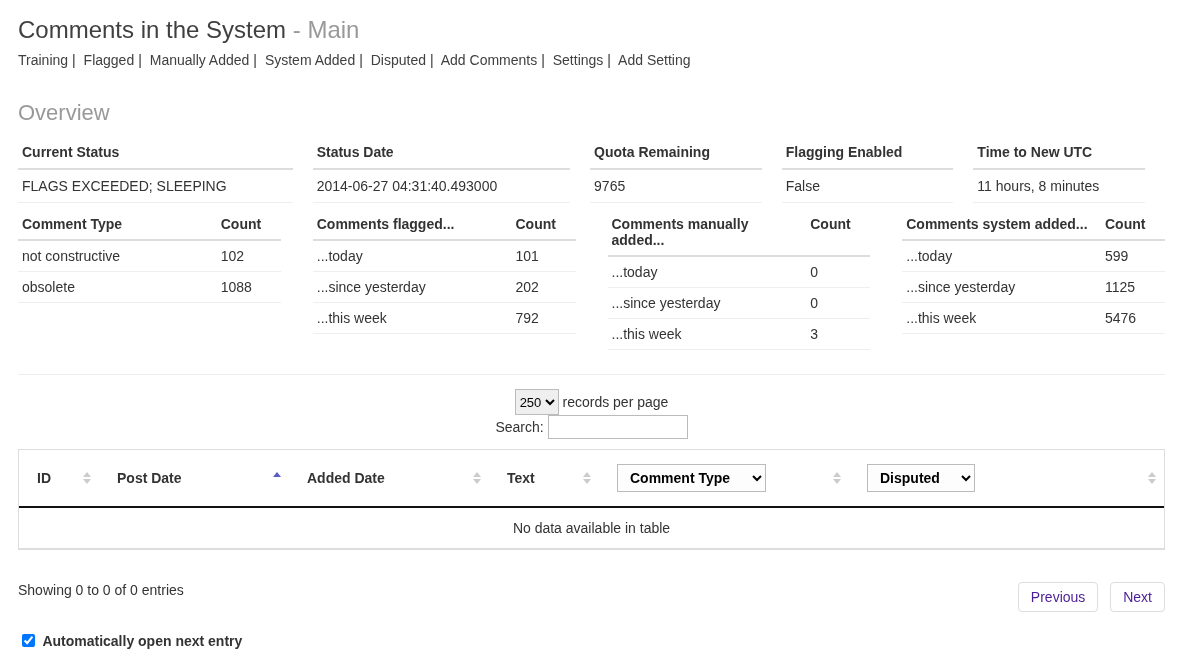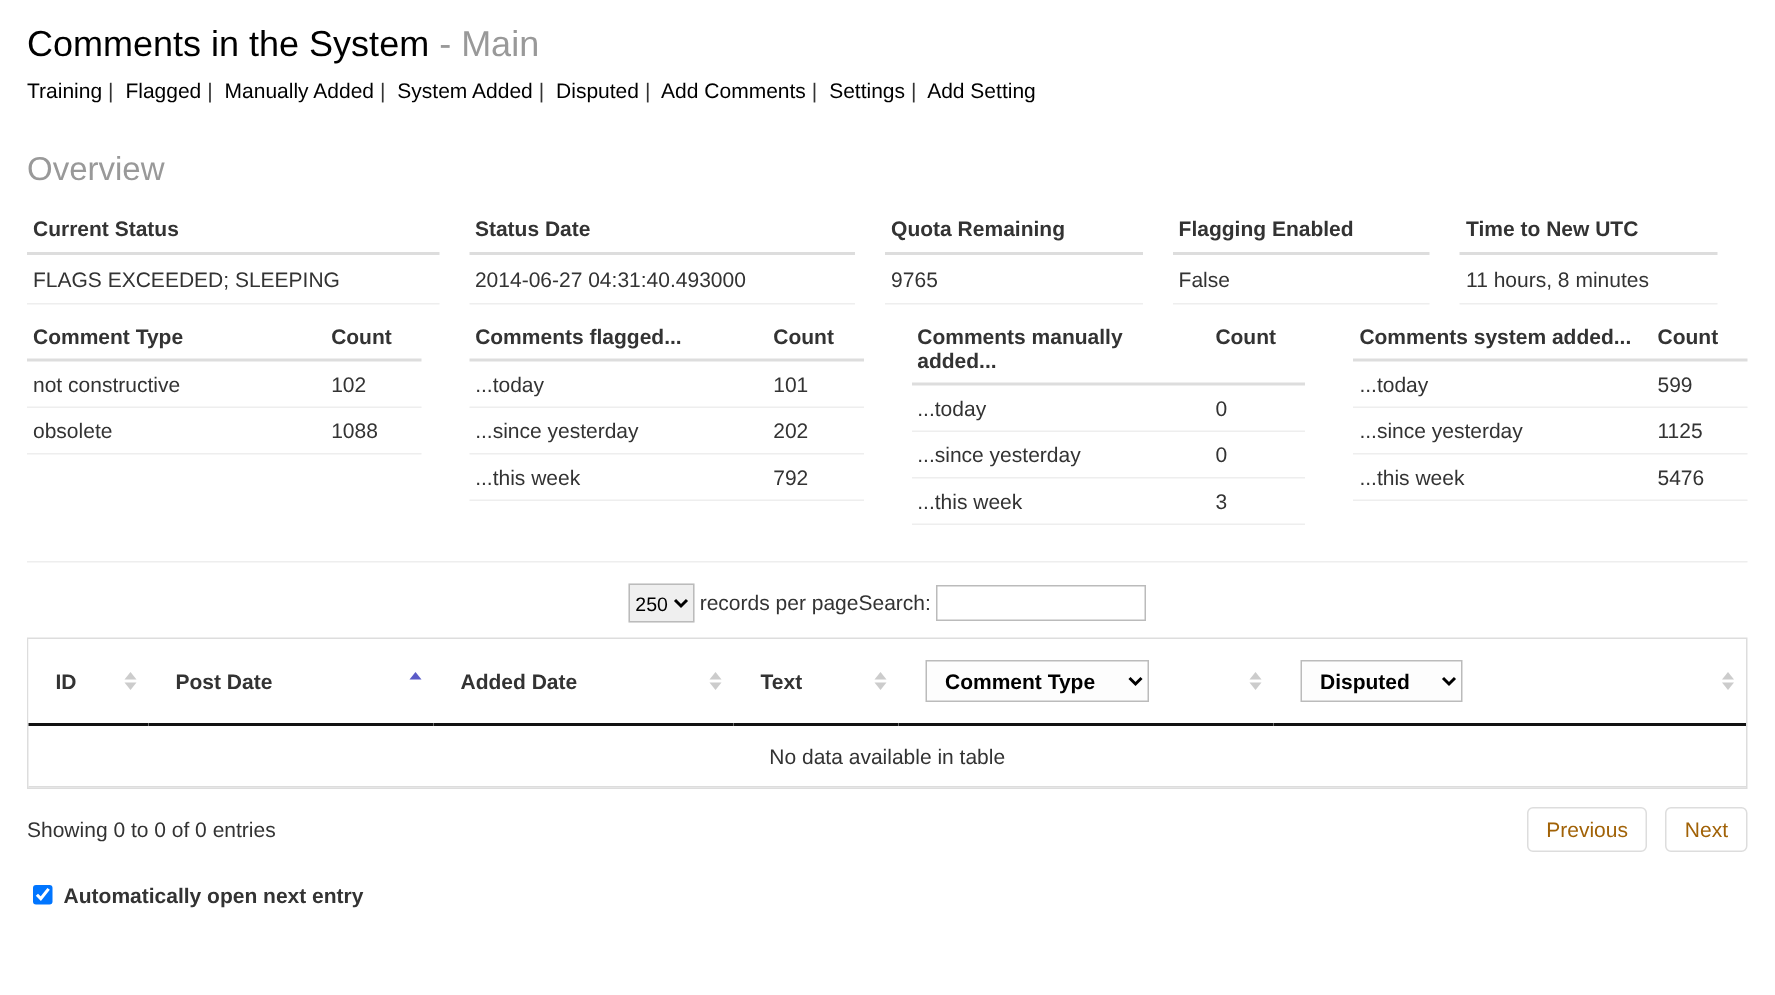--- a/index.html
+++ b/index.html
@@ -5,21 +5,21 @@
   * { box-sizing: border-box; }
   html, body { margin: 0; padding: 0; }
   body {
     font-family: "Helvetica Neue", Helvetica, Arial, sans-serif;
     font-size: 14px;
     color: #333;
     background: #fff;
     padding: 10px 18px;
     width: 1183px;
   }
-  a { color: #000000; text-decoration: none; cursor: pointer; }
+  a { color: #404040; text-decoration: none; cursor: pointer; }
 
   h1.page-title {
     font-size: 24px;
     font-weight: 400;
     margin: 6px 0 8px 0;
     color: #337ab7;
   }
   h1.page-title .sub { color: #999; }
 
   .nav-links { font-size: 14px; color: #777; margin-bottom: 0; }
@@ -50,21 +50,21 @@
   .stats-table { flex: 1; }
   .stats-table .row { display: flex; }
   .stats-table .row .c1 { flex: 1; padding: 7px 4px; }
   .stats-table .row .c2 { width: 64px; padding: 7px 4px; }
   .stats-table .hdr { font-weight: 700; border-bottom: 2px solid #ddd; }
   .stats-table .body-row { border-bottom: 1px solid #eee; }
 
   hr.divider { border: none; border-top: 1px solid #eee; margin: 10px 0 14px 0; }
 
   
-  .dt-top { display: flex; justify-content: center; align-items: center; margin-bottom: 10px; }
+  .dt-top { display: flex; justify-content: space-between; align-items: center; margin-bottom: 10px; flex-direction: column; }
   .dt-length select {
     height: 26px; font-size: 13px; border: 1px solid #bbb;
   }
   .dt-filter input {
     height: 24px; width: 140px; border: 1px solid #bbb; padding: 2px 4px;
   }
   .dt-filter label { font-weight: 400; }
 
   
   .datatable { width: 100%; border: 1px solid #ddd; border-collapse: separate; border-spacing: 0; }
@@ -111,25 +111,25 @@
     border: 1px solid #bbb;
     background: #fdfdfd;
   }
 
   .datatable tbody td.empty {
     text-align: center;
     padding: 12px;
     border-bottom: 1px solid #ddd;
   }
 
-  .dt-bottom { display: flex; justify-content: space-between; align-items: center; margin-top: 12px; }
+  .dt-bottom { display: flex; justify-content: space-between; align-items: flex-start; margin-top: 32px; }
   .pagination button {
     background: #fff;
     border: 1px solid #ddd;
-    color: #a16207;
+    color: #4c1d95;
     padding: 6px 12px;
     border-radius: 4px;
     margin-left: 8px;
     cursor: default;
     font-size: 14px;
   }
 
   .auto-open { margin-top: 18px; font-weight: 700; }
   .auto-open input { margin-right: 4px; position: relative; top: 1px; }
 </style>

